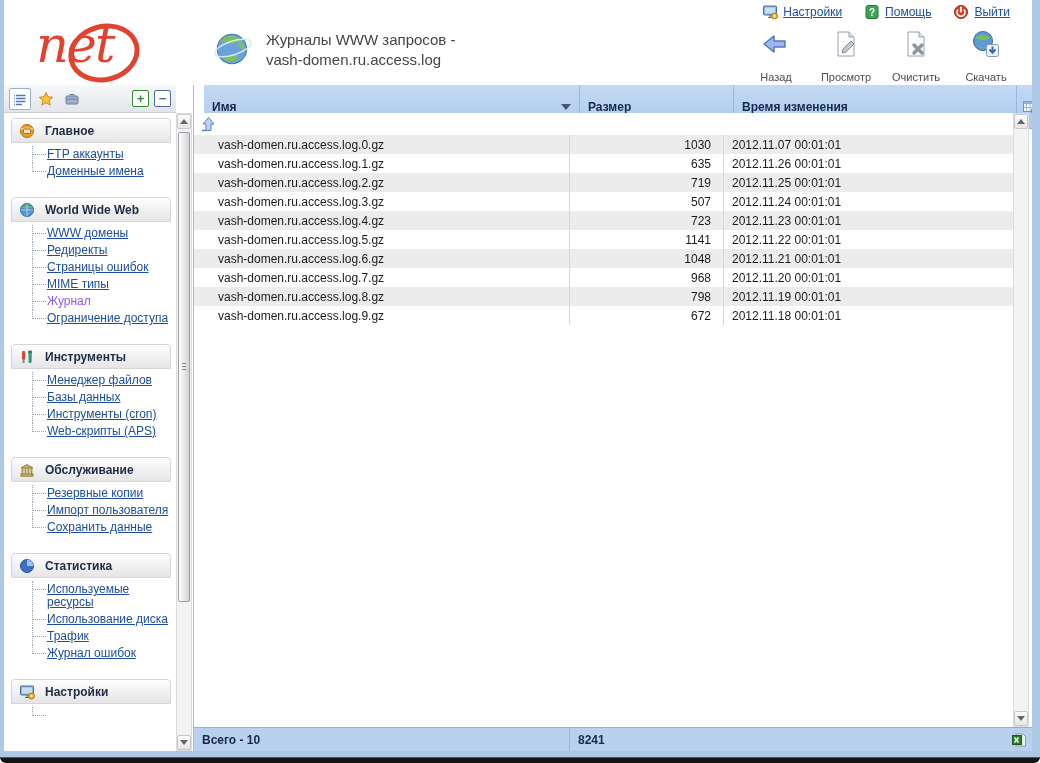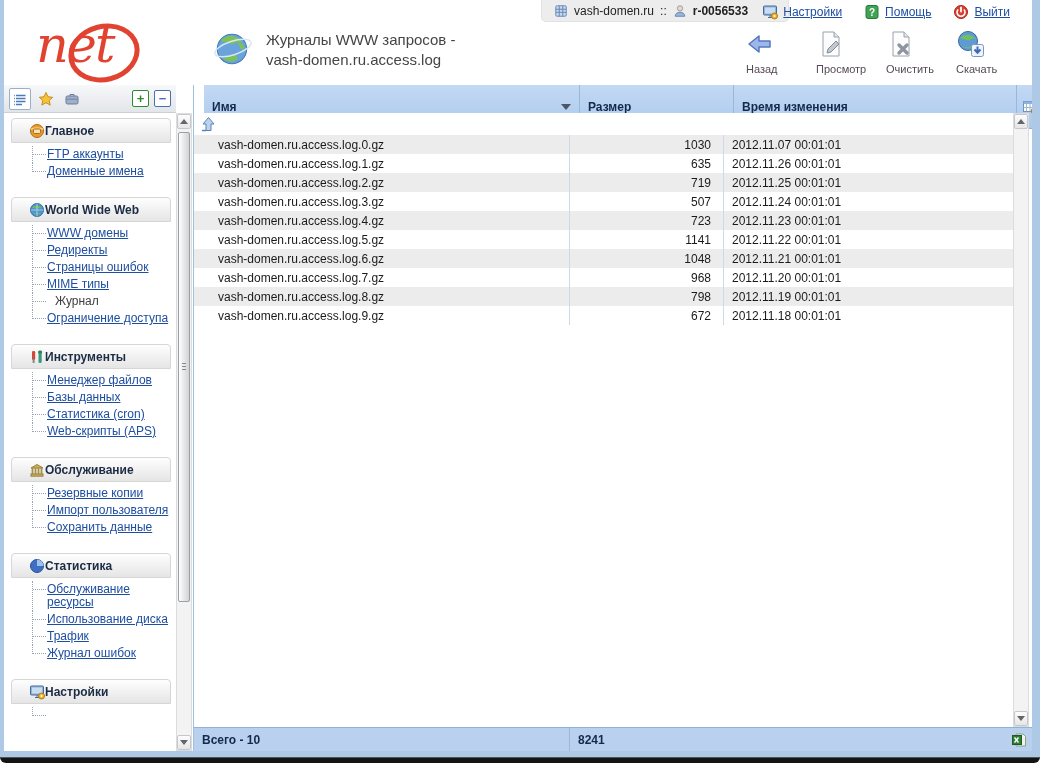--- a/index.html
+++ b/index.html
@@ -38,50 +38,50 @@
   .logo { position:absolute; left:32px; top:-8px; font-family:"DejaVu Serif", serif;
           font-style:italic; font-size:51px; color:#e14330; letter-spacing:-2px; cursor:pointer; }
   .logo .swirl { position:absolute; left:32px; top:9px; width:72px; height:58px;
                  border:5px solid #e14330; border-radius:50%; transform:rotate(-14deg); }
   .logo .swirl:after { content:""; position:absolute; left:46px; top:48px; width:34px; height:26px;
                  border-bottom:5px solid #e14330; border-right:5px solid transparent;
                  border-radius:0 0 100% 0; transform:rotate(18deg); }
   .page-icon { position:absolute; left:208px; top:5px; }
   .page-title { position:absolute; left:262px; top:7px; font-size:15px; color:#454545; line-height:20px; }
   .toolbar { position:absolute; right:16px; top:6px; display:flex; gap:10px; }
-  .tool-btn { width:60px; display:flex; flex-direction:column; gap:4px;
+  .tool-btn { width:60px; display:flex; flex-direction:column; align-items:center; gap:12px;
               font-size:11px; color:#564a56; cursor:pointer; }
 
   
   .sidebar { position:absolute; left:4px; top:85px; width:172px; height:666px; background:#fff; overflow:hidden; }
   .side-toolbar { height:28px; display:flex; align-items:center; gap:5px; padding:0 5px;
                   background:linear-gradient(#f7f8fa,#e2e5e9); border-bottom:1px solid #ccd0d6; }
   .view-btns { display:flex; gap:4px; align-items:center; }
   .st-btn { width:22px; height:22px; display:flex; align-items:center; justify-content:center;
             cursor:pointer; border:1px solid transparent; }
   .st-btn.pressed { background:#fff; border:1px solid #9ab0c8; border-radius:2px; }
   .side-toolbar .spacer { flex:1; }
   .pm-btn { width:17px; height:17px; background:#fff; display:flex; align-items:center; justify-content:center;
             font-weight:bold; font-size:13px; line-height:1; border-radius:2px; cursor:pointer; }
   .pm-btn.expand   { border:1px solid #2f8a2f; color:#2f8a2f; }
   .pm-btn.collapse { border:1px solid #4a6fae; color:#4a6fae; }
 
   .side-sections { position:absolute; left:0; right:0; top:29px; bottom:0; overflow:hidden; }
   .side-section { margin:12px 5px 0 7px; }
   .side-section:first-child { margin-top:4px; }
   .sec-header { height:25px; background:linear-gradient(#fefefe,#e5e5e5); border:1px solid #d6d6d6;
-                border-radius:4px 4px 0 0; display:flex; align-items:center; padding:0 17px;
+                border-radius:4px 4px 0 0; display:flex; align-items:center; gap:10px; padding:0 7px;
                 font-size:12px; font-weight:bold; color:#1c2c44; cursor:pointer; }
   .sec-items { list-style:none; margin:3px 0 0; padding:0 0 5px; }
   .sec-items li { position:relative; padding:2px 2px 2px 36px; font-size:12px; line-height:13px; }
   .sec-items li:before { content:""; position:absolute; left:21px; top:0; bottom:0; border-left:1px dotted #97a5b5; }
   .sec-items li:last-child:before { bottom:auto; height:9px; }
   .sec-items li:after { content:""; position:absolute; left:22px; top:8px; width:13px; border-top:1px dotted #97a5b5; }
   .side-link { color:#1e4ea0; text-decoration:underline; cursor:pointer; }
-  .side-current { color:#404040; text-decoration:none;margin-left:8px; }
+  .side-current { color:#8b5cf6; text-decoration:none; }
 
   
   .scrollbar { position:absolute; width:16px; background:#f3f3f3; border:1px solid #dcdcdc; }
   .sb-side { left:176px; top:113px; height:638px; }
   .sb-main { left:1013px; top:113px; height:614px; }
   .sb-btn { position:absolute; left:0; width:14px; height:15px; display:flex; align-items:center; justify-content:center;
             background:linear-gradient(#fdfdfd,#e6e6e6); border:1px solid #c4c8cc; border-radius:2px; cursor:pointer; }
   .sb-btn.up { top:0; } .sb-btn.down { bottom:0; }
   .tri-up   { width:0; height:0; border-left:4px solid transparent; border-right:4px solid transparent; border-bottom:5px solid #666; }
   .tri-down { width:0; height:0; border-left:4px solid transparent; border-right:4px solid transparent; border-top:5px solid #666; }
@@ -119,37 +119,20 @@
   .f-name { width:376px; padding-left:8px; border-right:1px solid #9ab8dd; height:100%; display:flex; align-items:center; }
   .f-rest { flex:1; padding-left:8px; height:100%; display:flex; align-items:center; }
   .f-icon { width:26px; height:100%; display:flex; align-items:center; justify-content:center; cursor:pointer; }
 </style>
 </head>
 <body>
 
 <div class="page">
 
   <div class="topbar">
-    <div class="domain-box">
-      <span class="icon i14">
-          <svg viewBox="0 0 16 16">
-            <rect x="2" y="2" width="12" height="12" rx="1.5" fill="#c7d7ee" stroke="#5b82b4"></rect>
-            <path d="M2 6h12M2 9.5h12M6 2v12M10 2v12" stroke="#5b82b4" fill="none"></path>
-          </svg>
-        </span>
-      <span>vash-domen.ru</span>
-      <span>::</span>
-      <span class="icon i14">
-          <svg viewBox="0 0 16 16">
-            <circle cx="8" cy="5" r="3" fill="#f2d7bd" stroke="#8a94a8"></circle>
-            <path d="M2.5 14c0-3 2.5-4.5 5.5-4.5s5.5 1.5 5.5 4.5z" fill="#9db4d6" stroke="#5b82b4"></path>
-          </svg>
-        </span>
-      <b>r-0056533</b>
-    </div>
     <div class="topbar-links">
         <a class="tb-link">
           <span class="icon i16">
             <svg viewBox="0 0 16 16">
               <rect x="1.5" y="2" width="13" height="9" rx="1" fill="#8db4e2" stroke="#4a6a94"></rect>
               <rect x="3" y="3.5" width="10" height="6" fill="#c8ddf2"></rect>
               <path d="M6 13.5h4M8 11v2.5" stroke="#4a6a94" fill="none"></path>
               <circle cx="12.5" cy="12" r="3" fill="#f0b429" stroke="#b07d10"></circle>
               <circle cx="12.5" cy="12" r="1" fill="#fff"></circle>
             </svg>
@@ -318,21 +301,21 @@
                 <rect x="3.6" y="10" width="2" height="4" fill="#888"></rect>
                 <rect x="9.5" y="3" width="3.2" height="11" rx="1.2" fill="#3a9a78"></rect>
                 <rect x="9" y="1.5" width="4.2" height="3" rx="1.5" fill="#2f7f62"></rect>
               </svg>
             </span>
             <span>Инструменты</span>
           </div>
           <ul class="sec-items">
             <li><a class="side-link">Менеджер файлов</a></li>
             <li><a class="side-link">Базы данных</a></li>
-            <li><a class="side-link">Статистика (cron)</a></li>
+            <li><a class="side-link">Инструменты (cron)</a></li>
             <li><a class="side-link">Web-скрипты (APS)</a></li>
           </ul>
         </div>
         <div class="side-section">
           <div class="sec-header">
             <span class="icon i16">
               <svg viewBox="0 0 16 16">
                 <path d="M2 6l6-3.5L14 6z" fill="#c9b15e" stroke="#96813a"></path>
                 <path d="M3.5 6v6M6.5 6v6M9.5 6v6M12.5 6v6" stroke="#a89048" stroke-width="1.8"></path>
                 <rect x="2" y="12" width="12" height="2.2" fill="#c9b15e" stroke="#96813a"></rect>
@@ -350,21 +333,21 @@
           <div class="sec-header">
             <span class="icon i16">
               <svg viewBox="0 0 16 16">
                 <circle cx="8" cy="8" r="6.5" fill="#3f6fc4" stroke="#28509a"></circle>
                 <path d="M8 8V1.5A6.5 6.5 0 0 1 14.5 8z" fill="#9cc2ea"></path>
               </svg>
             </span>
             <span>Статистика</span>
           </div>
           <ul class="sec-items">
-            <li><a class="side-link">Обслуживание ресурсы</a></li>
+            <li><a class="side-link">Используемые ресурсы</a></li>
             <li><a class="side-link">Использование диска</a></li>
             <li><a class="side-link">Трафик</a></li>
             <li><a class="side-link">Журнал ошибок</a></li>
           </ul>
         </div>
         <div class="side-section">
           <div class="sec-header">
             <span class="icon i16">
               <svg viewBox="0 0 16 16">
                 <rect x="1.5" y="2" width="13" height="9" rx="1" fill="#8db4e2" stroke="#4a6a94"></rect>

